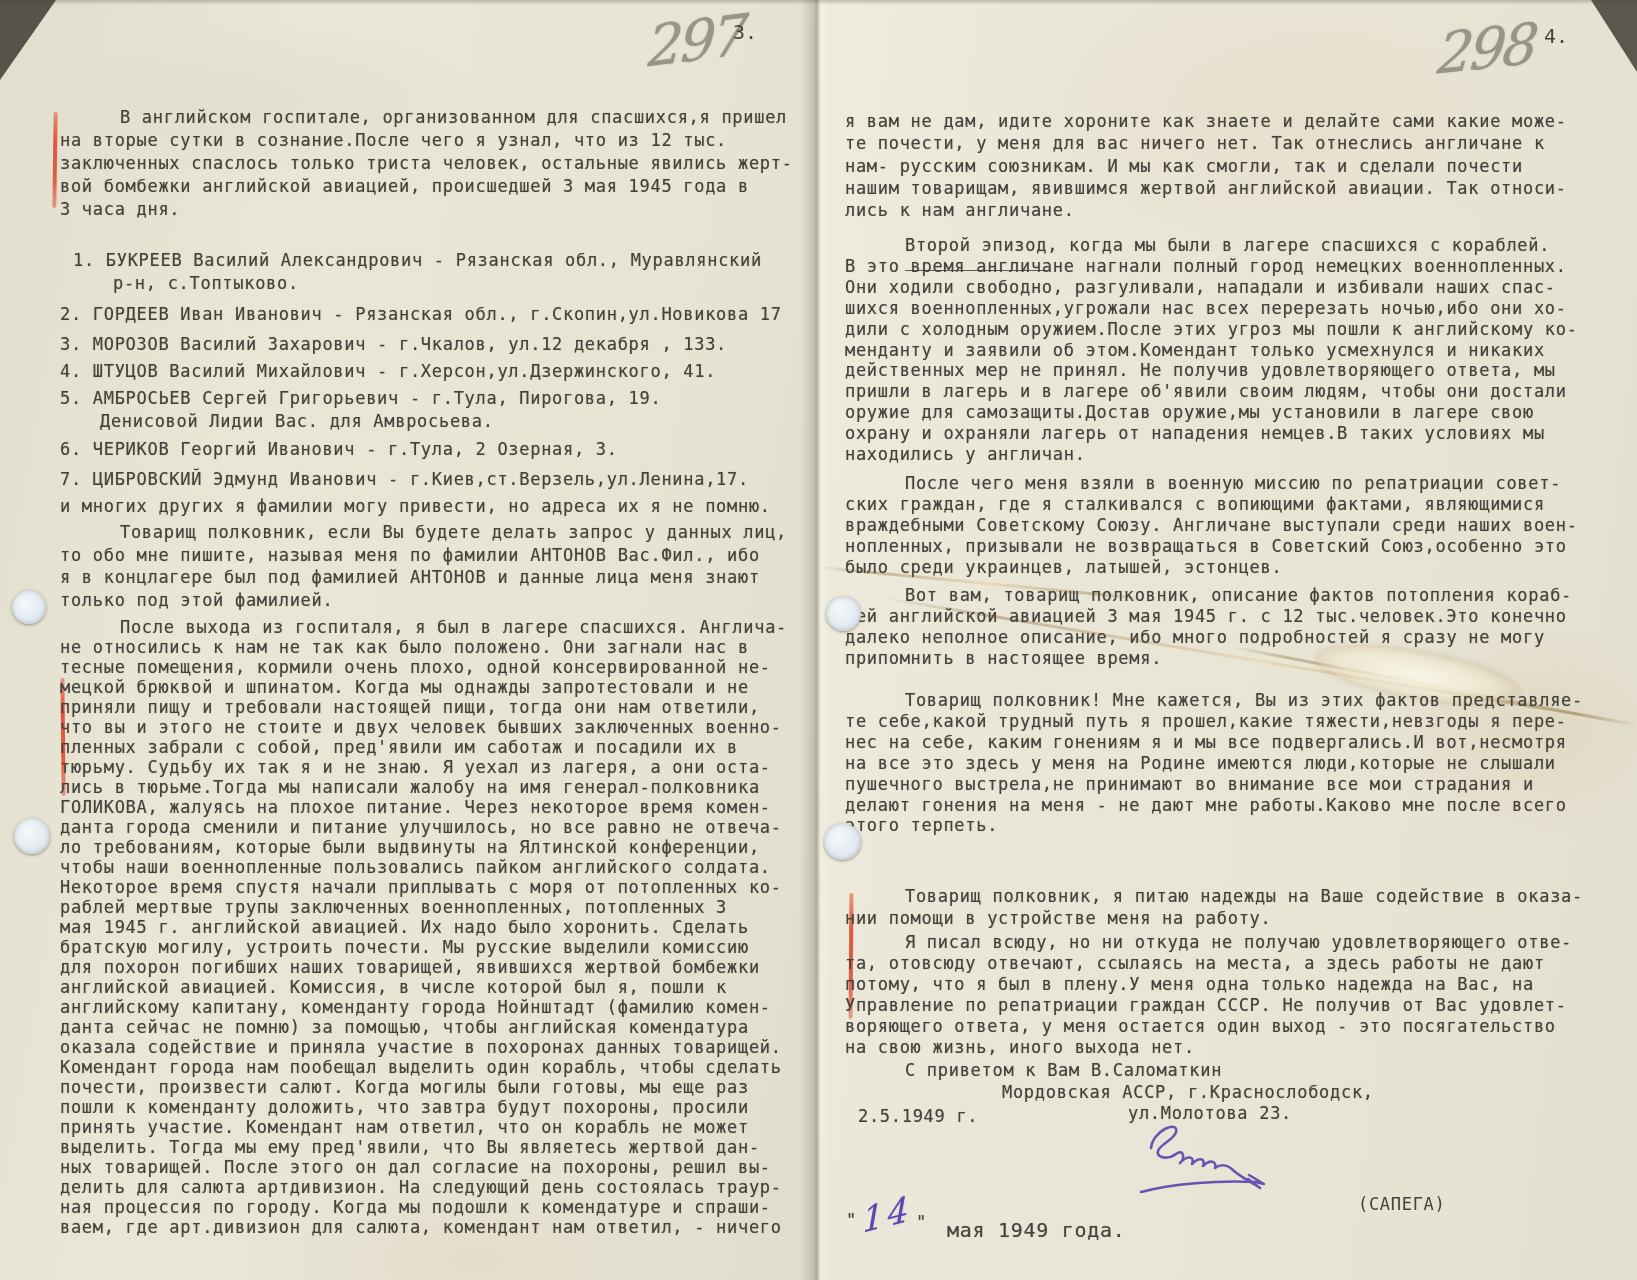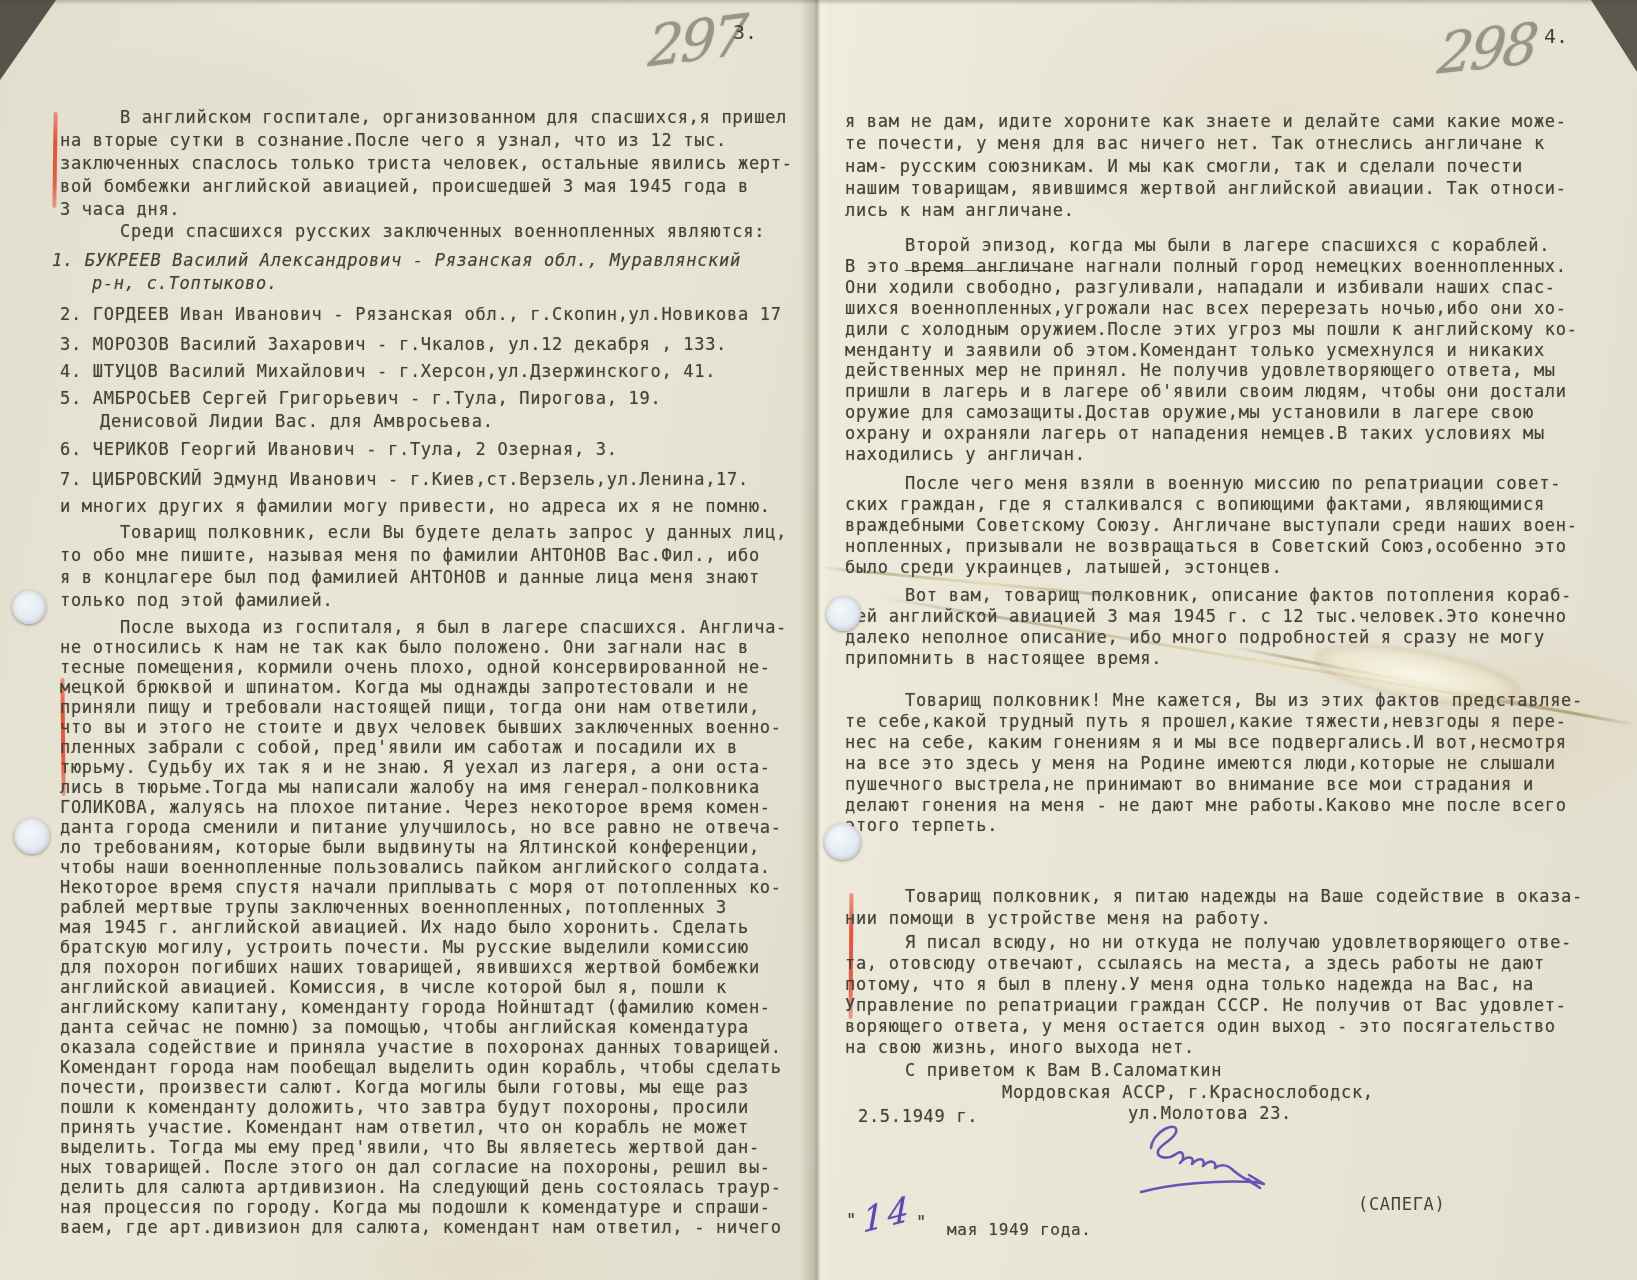--- a/index.html
+++ b/index.html
@@ -93,21 +93,21 @@
   .sig-wrap{position:absolute;left:1133px;top:1118px;width:160px;height:92px;z-index:5;}
   .sapega{position:absolute;left:1358px;top:1194px;font-size:17px;letter-spacing:.7px;z-index:4;}
   .ink-14{
     position:absolute;left:862px;top:1194px;z-index:5;
     font-family:"DejaVu Serif","Liberation Serif",serif;font-style:italic;
     font-size:34px;color:#5a49b2;transform:rotate(-14deg) skewX(-14deg);letter-spacing:4px;
     text-shadow:0 0 1px rgba(90,73,178,.5);
   }
   .q-open{position:absolute;left:846px;top:1210px;font-size:17px;z-index:4;}
   .q-close{position:absolute;left:916px;top:1212px;font-size:17px;z-index:4;}
-  .may-date{position:absolute;left:947px;top:1220px;font-size:16px;letter-spacing:.7px;z-index:4;}
+  .may-date{position:absolute;left:947px;top:1220px;font-size:20px;letter-spacing:.7px;z-index:4;}
 </style>
 </head>
 <body>
 
 <div class="scan">
 
   <div class="page page-left"></div>
   <div class="page page-right"></div>
   <div class="stain st-1"></div>
   <div class="stain st-2"></div>
@@ -132,24 +132,23 @@
 
   <div class="pencil pencil-297">297</div>
   <div class="page-num-typed" style="left:733px;top:20px;">3.</div>
 
   <div class="tw ind lh23" style="left:60px;top:106px;width:748px;">В английском госпитале, организованном для спасшихся,я пришел
 на вторые сутки в сознание.После чего я узнал, что из 12 тыс.
 заключенных спаслось только триста человек, остальные явились жерт-
 вой бомбежки английской авиацией, происшедшей 3 мая 1945 года в
 3 часа дня.</div>
 
-  <div class="tw ind lh23" style="left:60px;top:220px;width:748px;">Среди спасшихся русских заключенных военнопленных являются:</div>
 
   <div>
-    <div class="tw hang" style="left:52px;top:249px;width:748px;font-style:italic;">1. БУКРЕЕВ Василий Александрович - Рязанская обл., Муравлянский
+    <div class="tw hang" style="left:73px;top:249px;width:748px;">1. БУКРЕЕВ Василий Александрович - Рязанская обл., Муравлянский
 р-н, с.Топтыково.</div>
     <div class="tw hang" style="left:60px;top:303px;width:760px;">2. ГОРДЕЕВ Иван Иванович - Рязанская обл., г.Скопин,ул.Новикова 17</div>
     <div class="tw hang" style="left:60px;top:333px;width:748px;">3. МОРОЗОВ Василий Захарович - г.Чкалов, ул.12 декабря , 133.</div>
     <div class="tw hang" style="left:60px;top:360px;width:748px;">4. ШТУЦОВ Василий Михайлович - г.Херсон,ул.Дзержинского, 41.</div>
     <div class="tw hang" style="left:60px;top:387px;width:748px;">5. АМБРОСЬЕВ Сергей Григорьевич - г.Тула, Пирогова, 19.
 Денисовой Лидии Вас. для Амвросьева.</div>
     <div class="tw hang" style="left:60px;top:438px;width:748px;">6. ЧЕРИКОВ Георгий Иванович - г.Тула, 2 Озерная, 3.</div>
     <div class="tw hang" style="left:60px;top:468px;width:748px;">7. ЦИБРОВСКИЙ Эдмунд Иванович - г.Киев,ст.Верзель,ул.Ленина,17.</div>
   </div>
 

